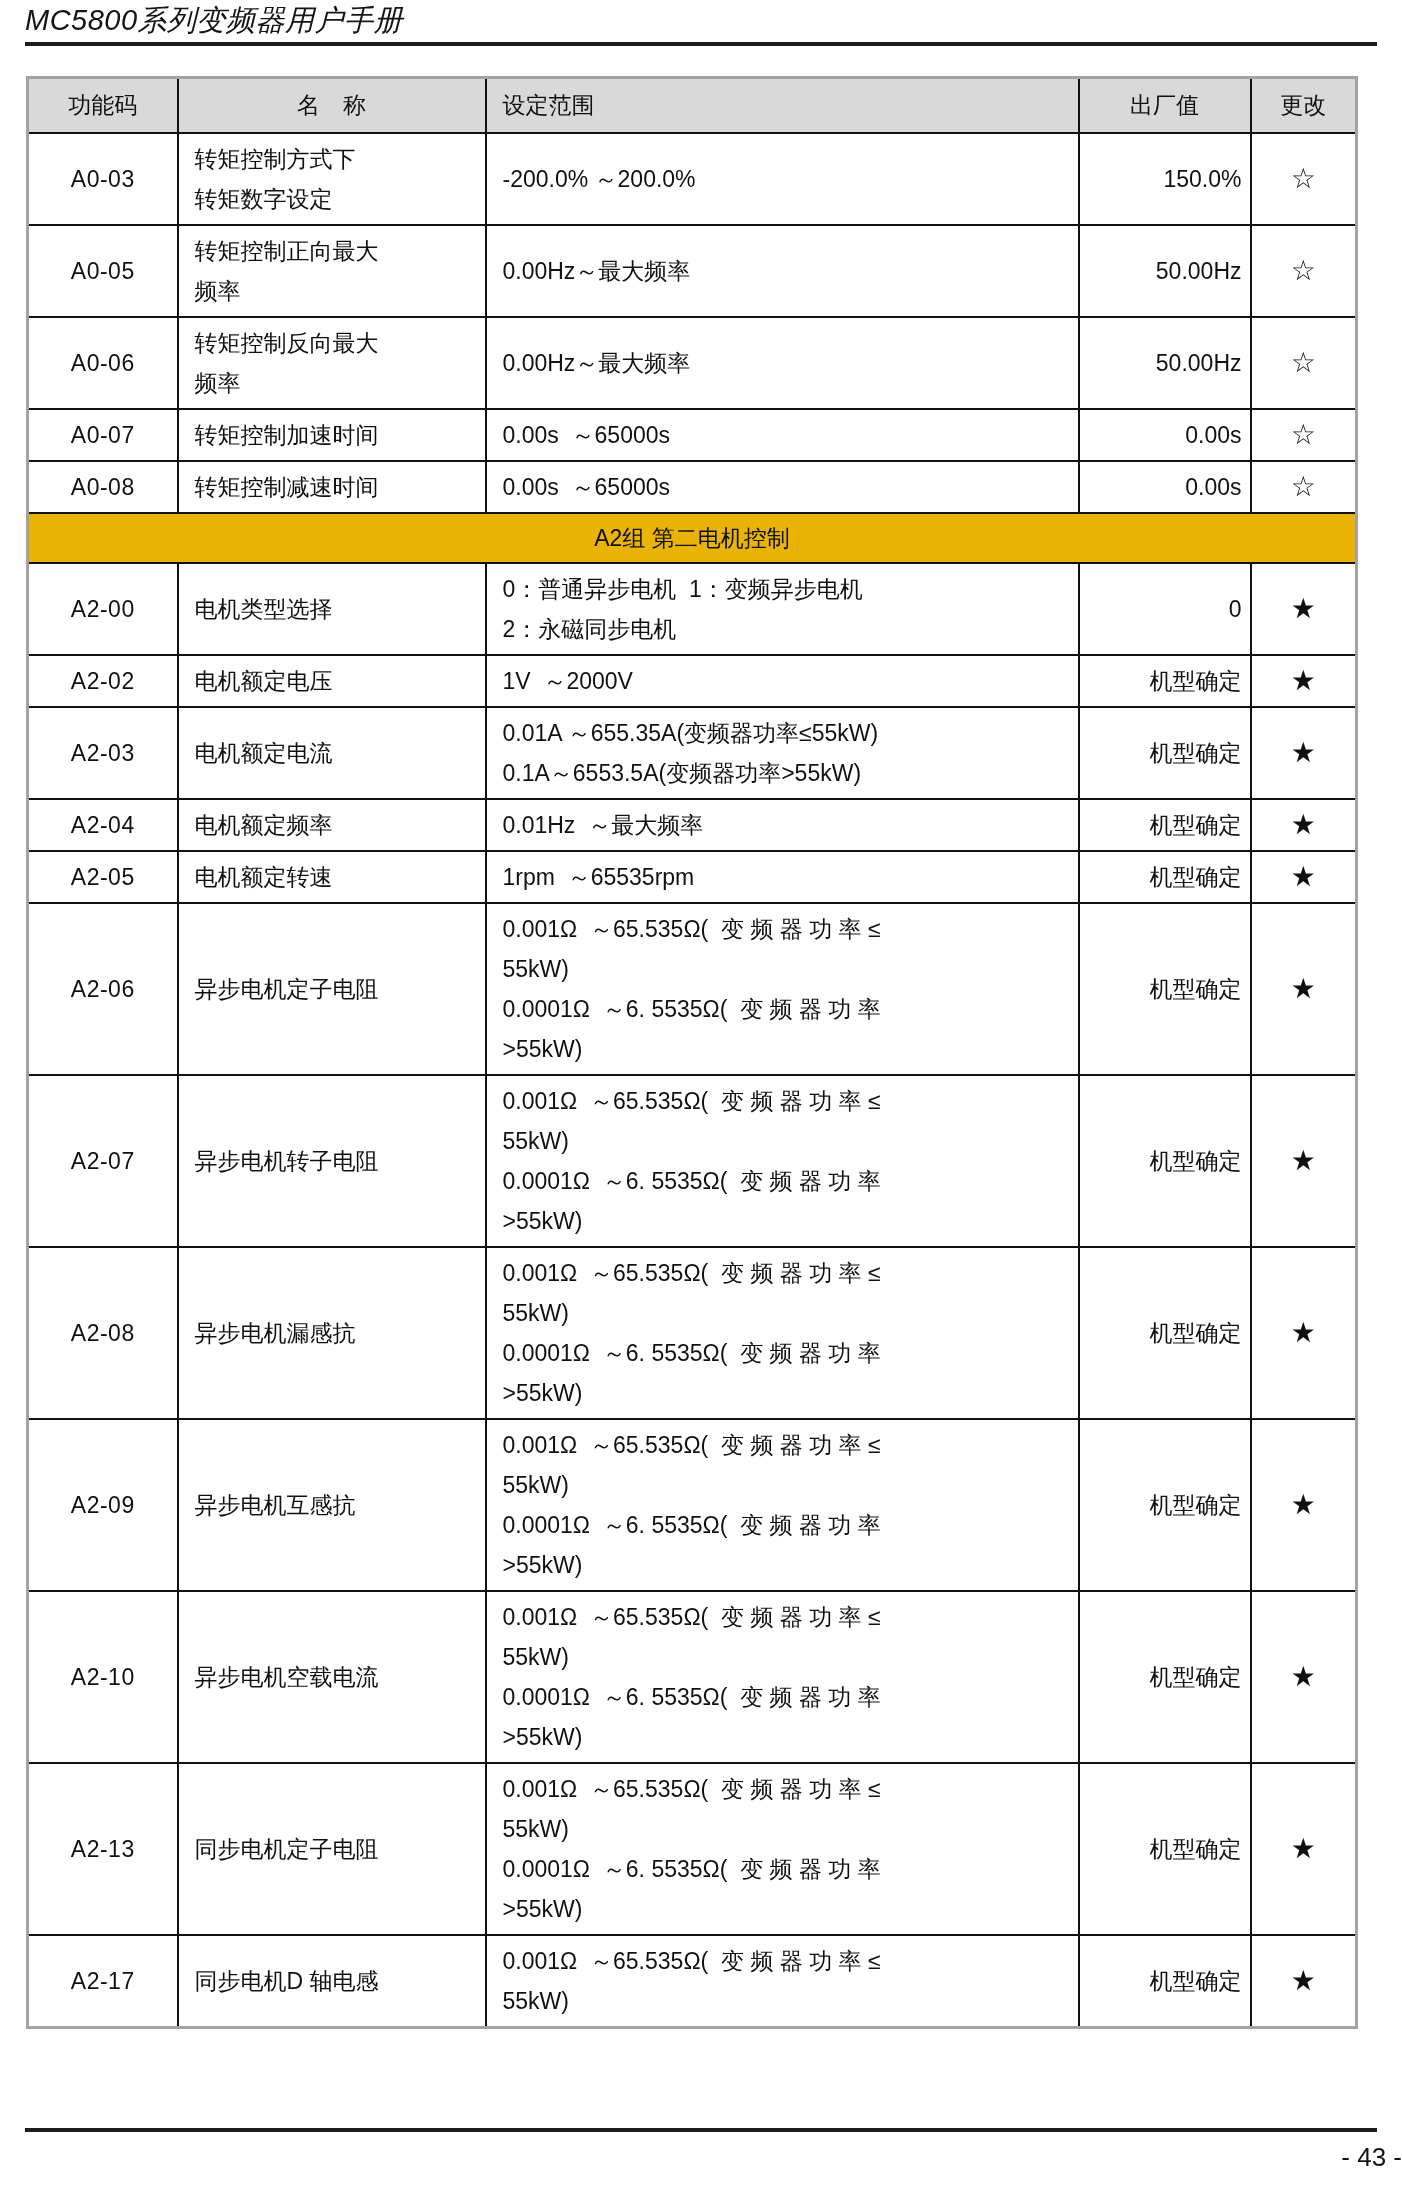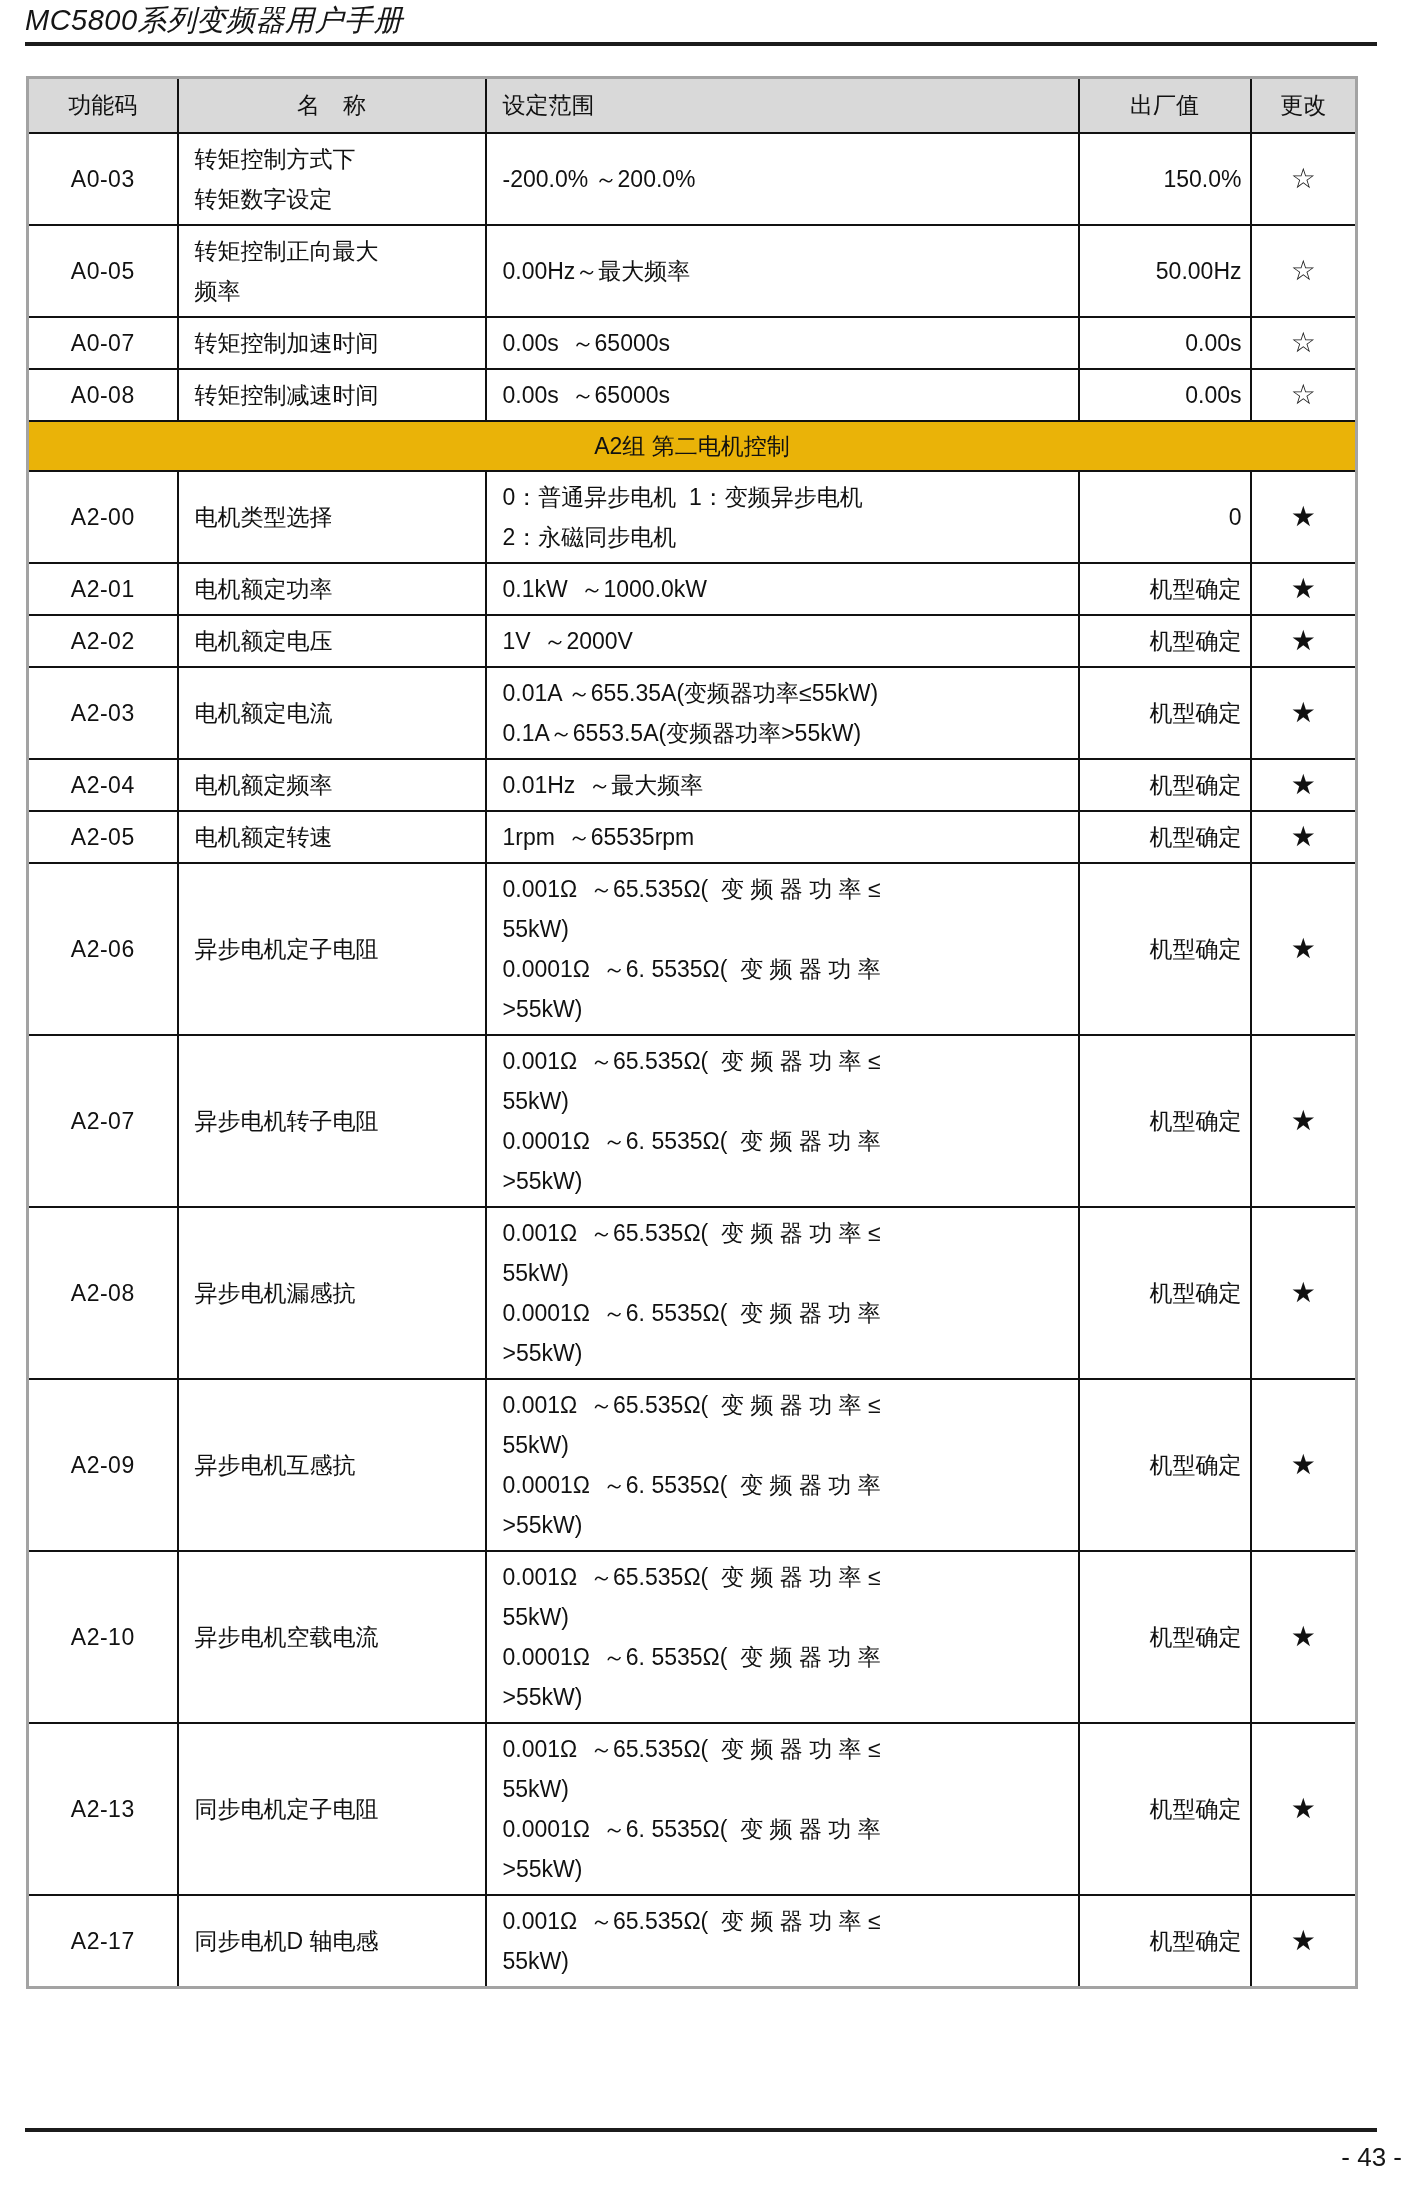--- a/index.html
+++ b/index.html
@@ -137,20 +137,28 @@
   </tr>
       <tr class="param-row">
     <td class="col-code">A0-05</td>
     <td class="col-name">转矩控制正向最大
 频率</td>
     <td class="col-range">0.00Hz～最大频率</td>
     <td class="col-default">50.00Hz</td>
     <td class="col-change">☆</td>
   </tr>
       <tr class="param-row">
+    <td class="col-code">A0-06</td>
+    <td class="col-name">转矩控制反向最大
+频率</td>
+    <td class="col-range">0.00Hz～最大频率</td>
+    <td class="col-default">50.00Hz</td>
+    <td class="col-change">☆</td>
+  </tr>
+      <tr class="param-row">
     <td class="col-code">A0-07</td>
     <td class="col-name">转矩控制加速时间</td>
     <td class="col-range">0.00s  ～65000s</td>
     <td class="col-default">0.00s</td>
     <td class="col-change">☆</td>
   </tr>
       <tr class="param-row">
     <td class="col-code">A0-08</td>
     <td class="col-name">转矩控制减速时间</td>
     <td class="col-range">0.00s  ～65000s</td>
@@ -162,27 +170,20 @@
   </tr>
       <tr class="param-row">
     <td class="col-code">A2-00</td>
     <td class="col-name">电机类型选择</td>
     <td class="col-range">0：普通异步电机  1：变频异步电机
 2：永磁同步电机</td>
     <td class="col-default">0</td>
     <td class="col-change">★</td>
   </tr>
       <tr class="param-row">
-    <td class="col-code">A2-01</td>
-    <td class="col-name">电机额定功率</td>
-    <td class="col-range">0.1kW  ～1000.0kW</td>
-    <td class="col-default">机型确定</td>
-    <td class="col-change">★</td>
-  </tr>
-      <tr class="param-row">
     <td class="col-code">A2-02</td>
     <td class="col-name">电机额定电压</td>
     <td class="col-range">1V  ～2000V</td>
     <td class="col-default">机型确定</td>
     <td class="col-change">★</td>
   </tr>
       <tr class="param-row">
     <td class="col-code">A2-03</td>
     <td class="col-name">电机额定电流</td>
     <td class="col-range">0.01A ～655.35A(变频器功率≤55kW)

